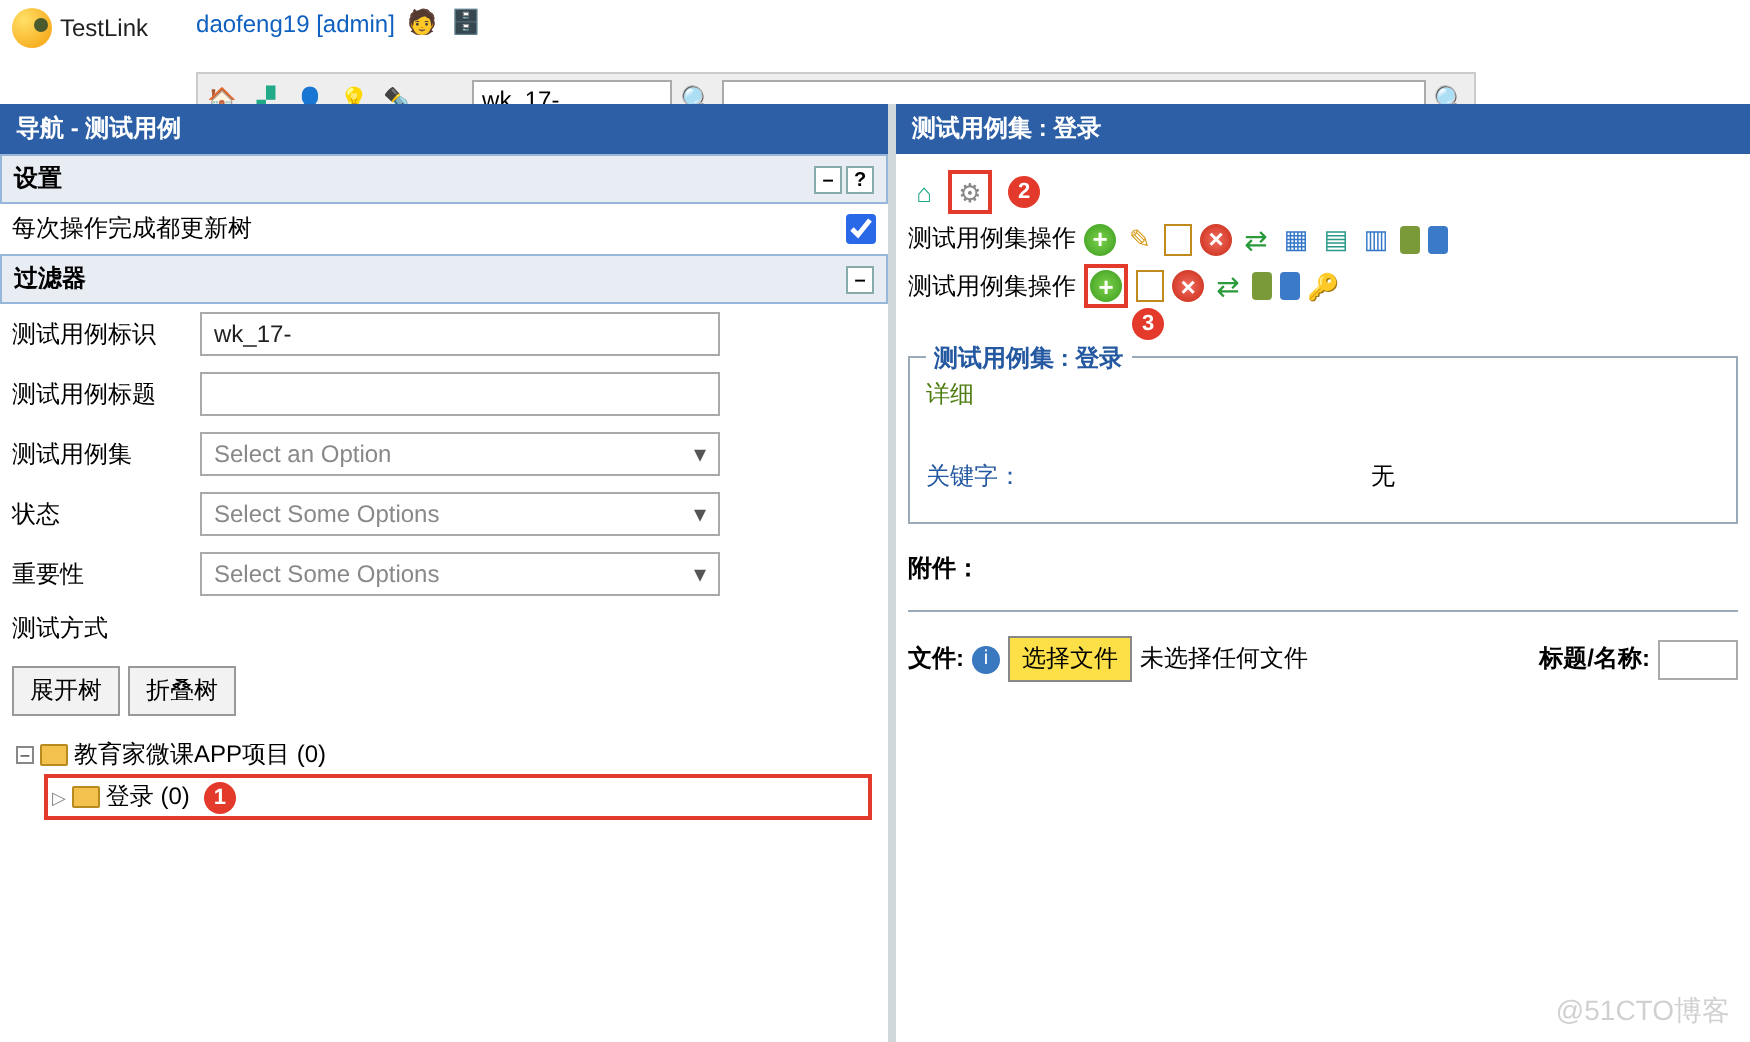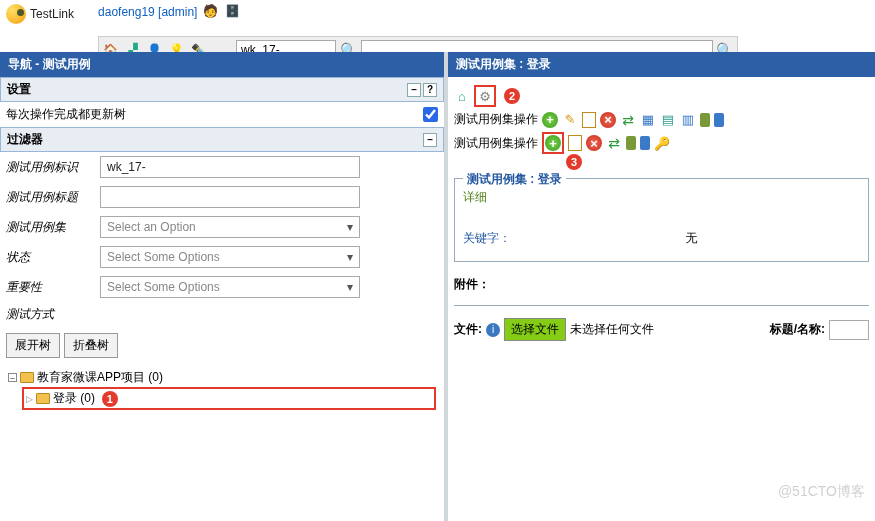--- a/index.html
+++ b/index.html
@@ -22,21 +22,21 @@
 .main { display: flex; height: calc(521px - 52px); }
 .pane { display: flex; flex-direction: column; }
 .left { width: 448px; border-right: 4px solid #d0d8dc; }
 .right { flex: 1; }
 
 .bar { background: #2c5fa5; color: #fff; font-weight: bold; padding: 4px 8px; font-size: 13px; display: flex; align-items: center; justify-content: space-between; }
 .section-head { background: #e8ecf3; border: 1px solid #98b6d8; padding: 3px 6px; font-weight: bold; font-size: 13px; display: flex; align-items: center; justify-content: space-between; }
 .mini { width: 14px; height: 14px; border: 1px solid #8aa; background: #fff; display: inline-flex; align-items: center; justify-content: center; font-size: 10px; margin-left: 2px; cursor: pointer; }
 
 .row { display: flex; align-items: center; padding: 4px 6px; gap: 8px; }
-.row label { width: 86px; font-style: italic; }
+.row label { width: 86px; }
 .row input[type=text], .row .sel { border: 1px solid #aaa; padding: 3px 6px; width: 260px; background: #fff; color: #888; position: relative; }
 .row .sel::after { content: "▾"; position: absolute; right: 6px; color: #555; }
 .row input.val { color: #222; }
 .chk { accent-color: #2968e6; width: 15px; height: 15px; }
 
 .btn { border: 1px solid #999; background: #f2f2f2; padding: 3px 8px; cursor: pointer; }
 .btn-row { padding: 6px; display: flex; gap: 4px; }
 
 .tree { padding: 4px 8px; }
 .tree-item { display: flex; align-items: center; gap: 3px; padding: 1px 0; }
@@ -61,22 +61,22 @@
 .ic.key { color: #c29a24; }
 .ic.db { background: #7a9a3a; width: 10px; height: 14px; border-radius: 2px; }
 .ic.dbb { background: #3a7ac8; width: 10px; height: 14px; border-radius: 2px; }
 
 .fieldset { border: 1px solid #9ab; margin: 8px 0; padding: 10px 8px 8px; position: relative; }
 .fieldset .legend { position: absolute; top: -8px; left: 8px; background: #fff; padding: 0 4px; color: #2458a0; font-weight: bold; }
 .fieldlabel { color: #4d7c0f; margin-bottom: 4px; }
 .kvrow { display: flex; align-items: center; padding: 6px 0; }
 .klabel { color: #2458a0; width: 60px; }
 .divline { border-top: 1px solid #9ab; margin: 6px 0; }
-.filebtn { border: 1px solid #888; background: #84cc16; padding: 2px 6px; cursor: pointer; }
-.watermark { position: absolute; right: 10px; bottom: 20px; color: rgba(120,120,120,.35); font-size: 14px; }
+.filebtn { border: 1px solid #888; background: #fde047; padding: 2px 6px; cursor: pointer; }
+.watermark { position: absolute; right: 10px; bottom: 6px; color: rgba(120,120,120,.35); font-size: 14px; }
 </style>
 </head>
 <body>
 
 <div class="header">
   <div class="logo">
     <span class="logo-circle"></span>
       <span>TestLink</span>
   </div>
   <div class="header-right">

